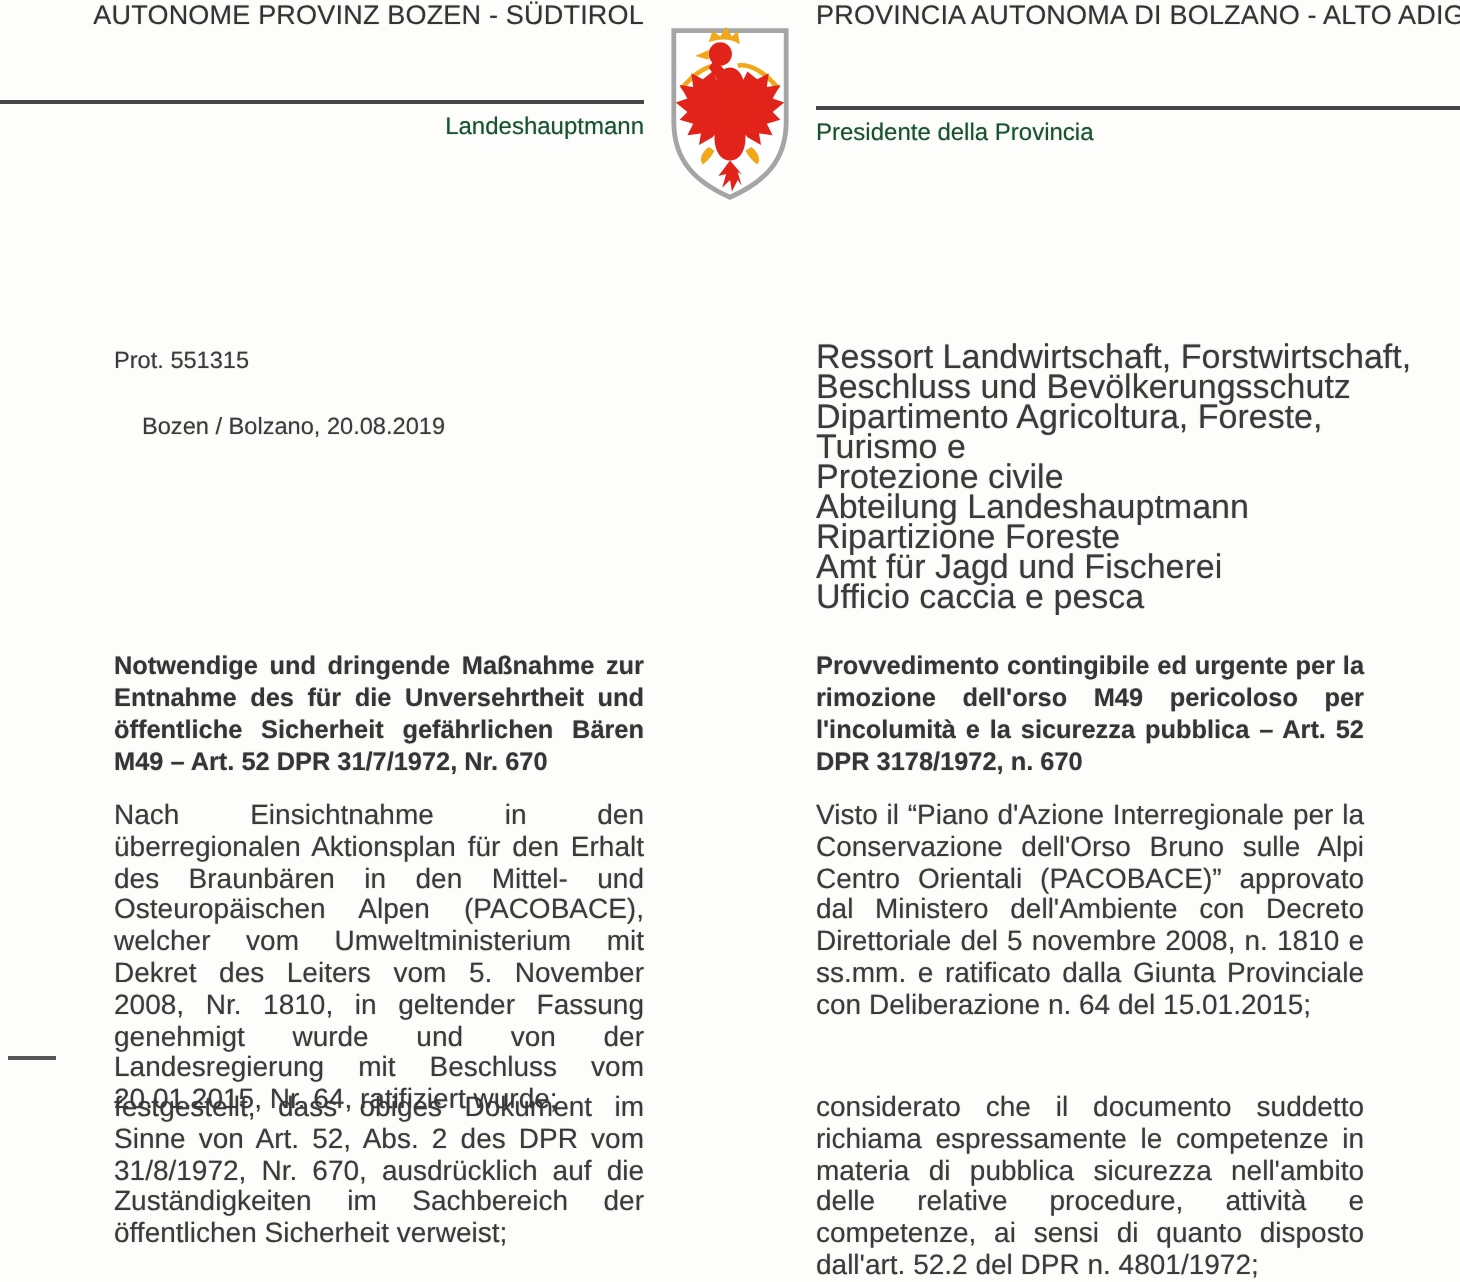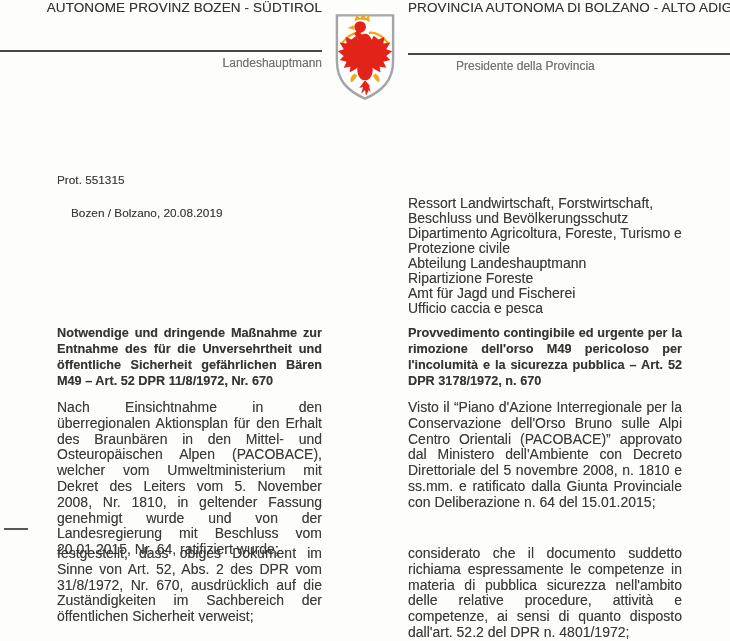--- a/index.html
+++ b/index.html
@@ -22,32 +22,32 @@
     white-space: nowrap;
   }
   .hdr-title.left  { left: 0; top: 33; width: 322px; text-align: right; }
   .hdr-title.right { left: 408px; top: 35; width: 322px; text-align: left; }
   .hdr-rule { position: absolute; height: 2px; background: #474747; }
   .rule-left  { left: 0; top: 50px; width: 322px; }
   .rule-right { left: 408px; top: 53px; width: 322px; }
   .hdr-sub {
     position: absolute;
     font-size: 12px;
-    color: #737373;
+    color: #14532d;
     white-space: nowrap;
   }
   .hdr-sub.left  { left: 0; top: 56px; width: 322px; text-align: right; }
-  .hdr-sub.right { left: 408px; top: 59px; text-align: right; margin-left: 48px; }
+  .hdr-sub.right { left: 408px; top: 59px; text-align: right; }
   .crest { position: absolute; left: 334px; top: 12px; width: 62px; height: 90px; }
   
   .prot     { position: absolute; left: 57px; top: 173px; font-size: 11.8px; }
   .dateline { position: absolute; left: 71px; top: 206px; font-size: 11.8px; }
   .dept {
     position: absolute; left: 408px; top: 172px; width: 300px;
-    font-size: 14px; line-height: 14.95px; margin-top: 24px;
+    font-size: 17px; line-height: 14.95px;
   }
   
   .col-de { left: 57px;  width: 265px; }
   .col-it { left: 408px; width: 274px; }
   .col-title {
     position: absolute; top: 326px;
     font-weight: 700; font-size: 12.7px; line-height: 15.9px;
     text-align: justify; color: #353535;
   }
   .para {
@@ -102,21 +102,21 @@
       <div>Ressort Landwirtschaft, Forstwirtschaft,</div>
       <div>Beschluss und Bevölkerungsschutz</div>
       <div>Dipartimento Agricoltura, Foreste, Turismo e</div>
       <div>Protezione civile</div>
       <div>Abteilung Landeshauptmann</div>
       <div>Ripartizione Foreste</div>
       <div>Amt für Jagd und Fischerei</div>
       <div>Ufficio caccia e pesca</div>
     </div>
 
-  <div class="col-title col-de">Notwendige und dringende Maßnahme zur Entnahme des für die Unversehrtheit und öffentliche Sicherheit gefährlichen Bären M49 – Art. 52 DPR 11/8/1972, Nr. 670</div>
+  <div class="col-title col-de">Notwendige und dringende Maßnahme zur Entnahme des für die Unversehrtheit und öffentliche Sicherheit gefährlichen Bären M49 – Art. 52 DPR 31/7/1972, Nr. 670</div>
   <div class="col-title col-it">Provvedimento contingibile ed urgente per la rimozione dell'orso M49 pericoloso per l'incolumità e la sicurezza pubblica – Art. 52 DPR 3178/1972, n. 670</div>
 
   <div class="para p1 col-de">Nach Einsichtnahme in den überregionalen Aktionsplan für den Erhalt des Braunbären in den Mittel- und Osteuropäischen Alpen (PACOBACE), welcher vom Umweltministerium mit Dekret des Leiters vom 5. November 2008, Nr. 1810, in geltender Fassung genehmigt wurde und von der Landesregierung mit Beschluss vom 20.01.2015, Nr. 64, ratifiziert wurde;</div>
   <div class="para p1 col-it">Visto il “Piano d'Azione Interregionale per la Conservazione dell'Orso Bruno sulle Alpi Centro Orientali (PACOBACE)” approvato dal Ministero dell'Ambiente con Decreto Direttoriale del 5 novembre 2008, n. 1810 e ss.mm. e ratificato dalla Giunta Provinciale con Deliberazione n. 64 del 15.01.2015;</div>
   <div class="para p2 col-de">festgestellt, dass obiges Dokument im Sinne von Art. 52, Abs. 2 des DPR vom 31/8/1972, Nr. 670, ausdrücklich auf die Zuständigkeiten im Sachbereich der öffentlichen Sicherheit verweist;</div>
   <div class="para p2 col-it">considerato che il documento suddetto richiama espressamente le competenze in materia di pubblica sicurezza nell'ambito delle relative procedure, attività e competenze, ai sensi di quanto disposto dall'art. 52.2 del DPR n. 4801/1972;</div>
 
   <div class="fold-mark"></div>
 </div>
 

